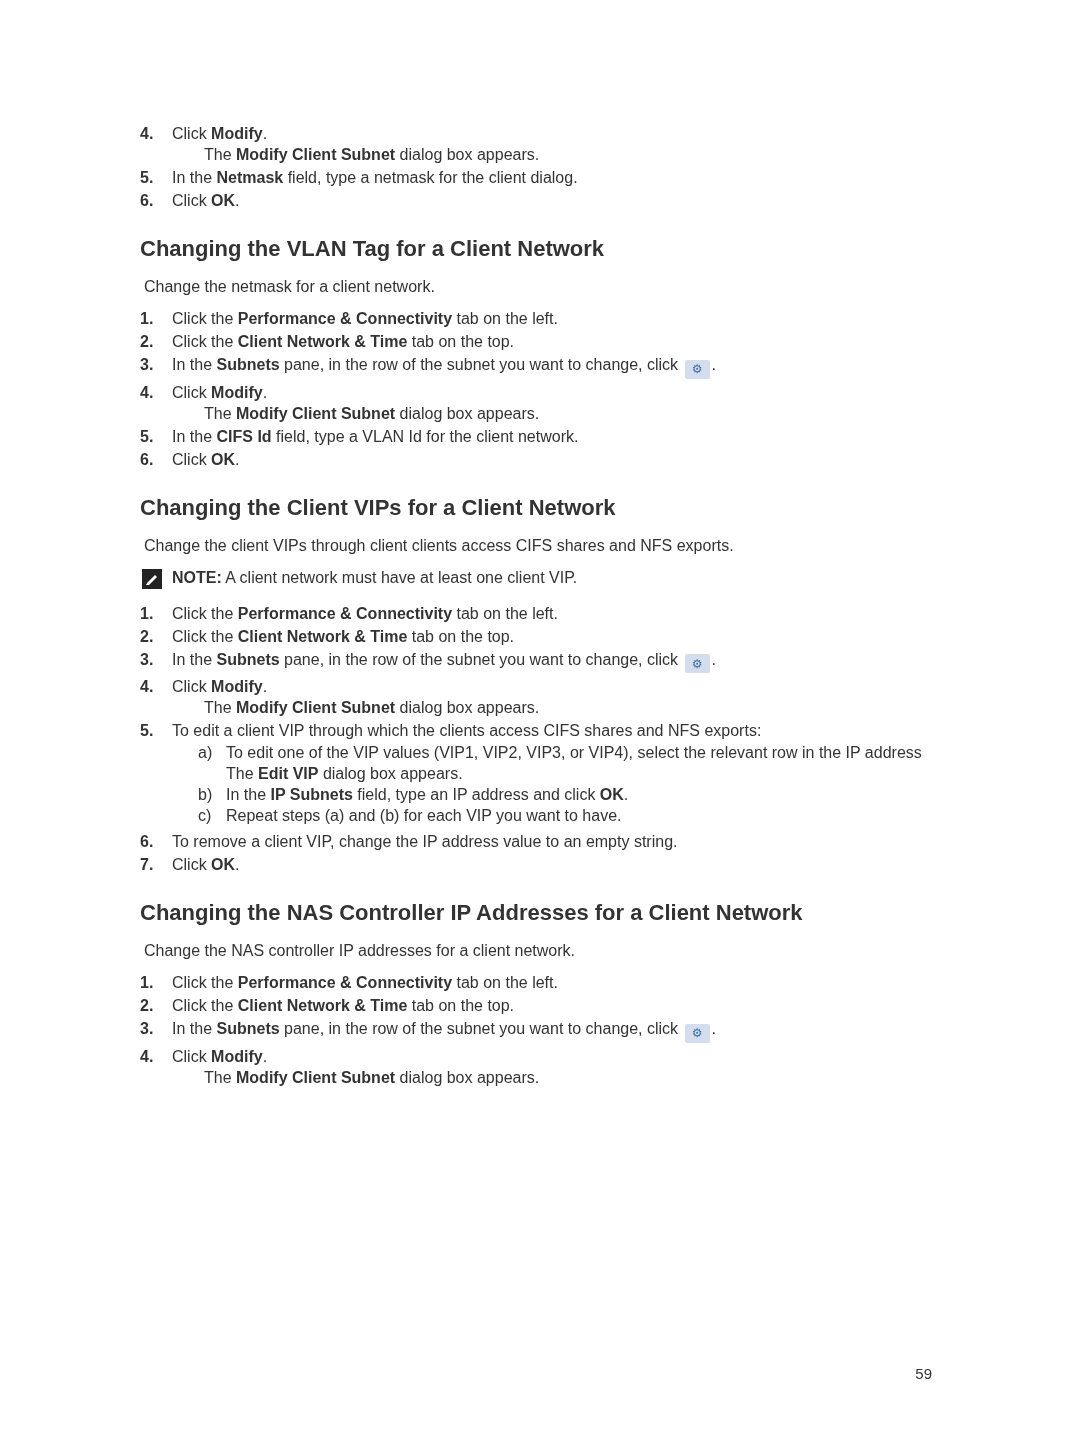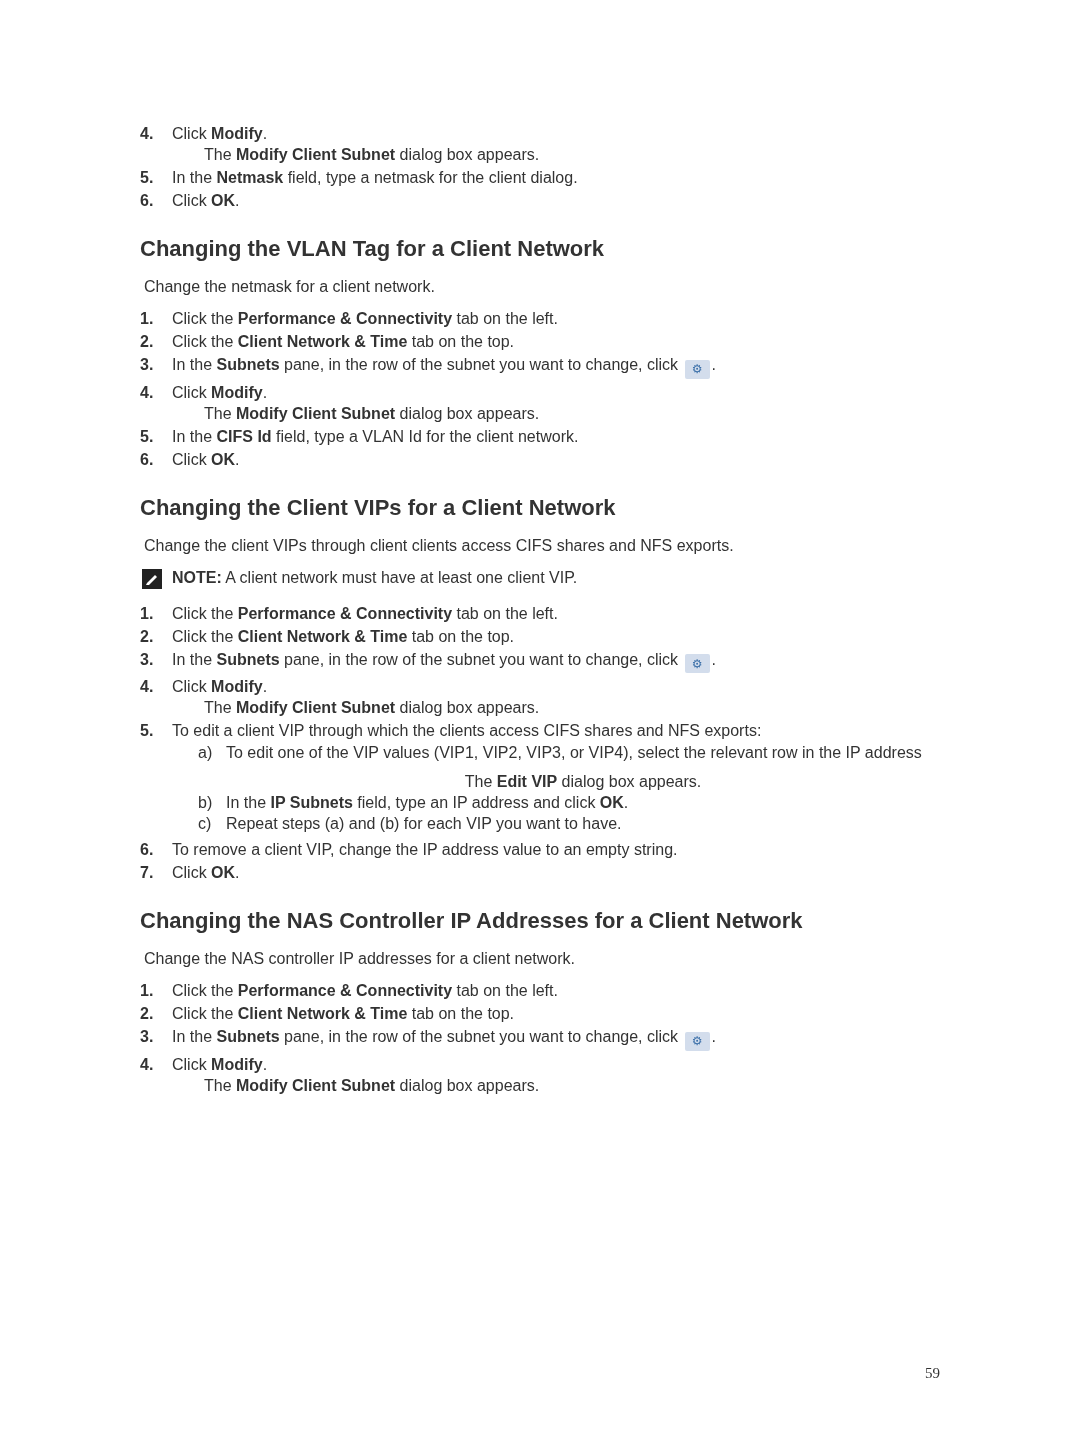--- a/index.html
+++ b/index.html
@@ -22,21 +22,21 @@
     h2 {
       font-size: 22px;
       font-weight: 700;
       margin-top: 26px;
       margin-bottom: 16px;
     }
     .para { margin: 14px 4px; }
     .indent { padding-left: 32px; margin-top: 3px; }
     .note-row { display: flex; margin: 12px 0; }
     .note-icon { margin-right: 10px; margin-left: 2px; }
-    .page-num { position: absolute; bottom: 52px; right: 140px; font-size: 15px; font-family: Liberation Serif, serif; }
+    .page-num { position: absolute; bottom: 52px; right: 148px; font-size: 15px; }
     .gear-icon {
       display: inline-flex;
       align-items: center;
       justify-content: center;
       width: 25px;
       height: 19px;
       background: #d3ddec;
       border-radius: 2px;
       vertical-align: -3px;
       margin: 0 2px;
@@ -139,21 +139,21 @@
     </li>
     <li>
       <span class="num">4.</span>
       <div class="item-body">Click <strong>Modify</strong>.<div class="indent">The <strong>Modify Client Subnet</strong> dialog box appears.</div></div>
     </li>
     <li>
       <span class="num">5.</span>
       <div class="item-body">To edit a client VIP through which the clients access CIFS shares and NFS exports:<ol class="alpha-list">
           <li>
             <span class="num">a)</span>
-            <div class="item-body">To edit one of the VIP values (VIP1, VIP2, VIP3, or VIP4), select the relevant row in the IP address<div style="margin-top:11px;text-align:center;">The <strong>Edit VIP</strong> dialog box appears.</div></div>
+            <div class="item-body">To edit one of the VIP values (VIP1, VIP2, VIP3, or VIP4), select the relevant row in the IP address<div style="margin-top:3px;">The <strong>Edit VIP</strong> dialog box appears.</div></div>
           </li>
           <li>
             <span class="num">b)</span>
             <div class="item-body">In the <strong>IP Subnets</strong> field, type an IP address and click <strong>OK</strong>.</div>
           </li>
           <li>
             <span class="num">c)</span>
             <div class="item-body">Repeat steps (a) and (b) for each VIP you want to have.</div>
           </li>
         </ol></div>

